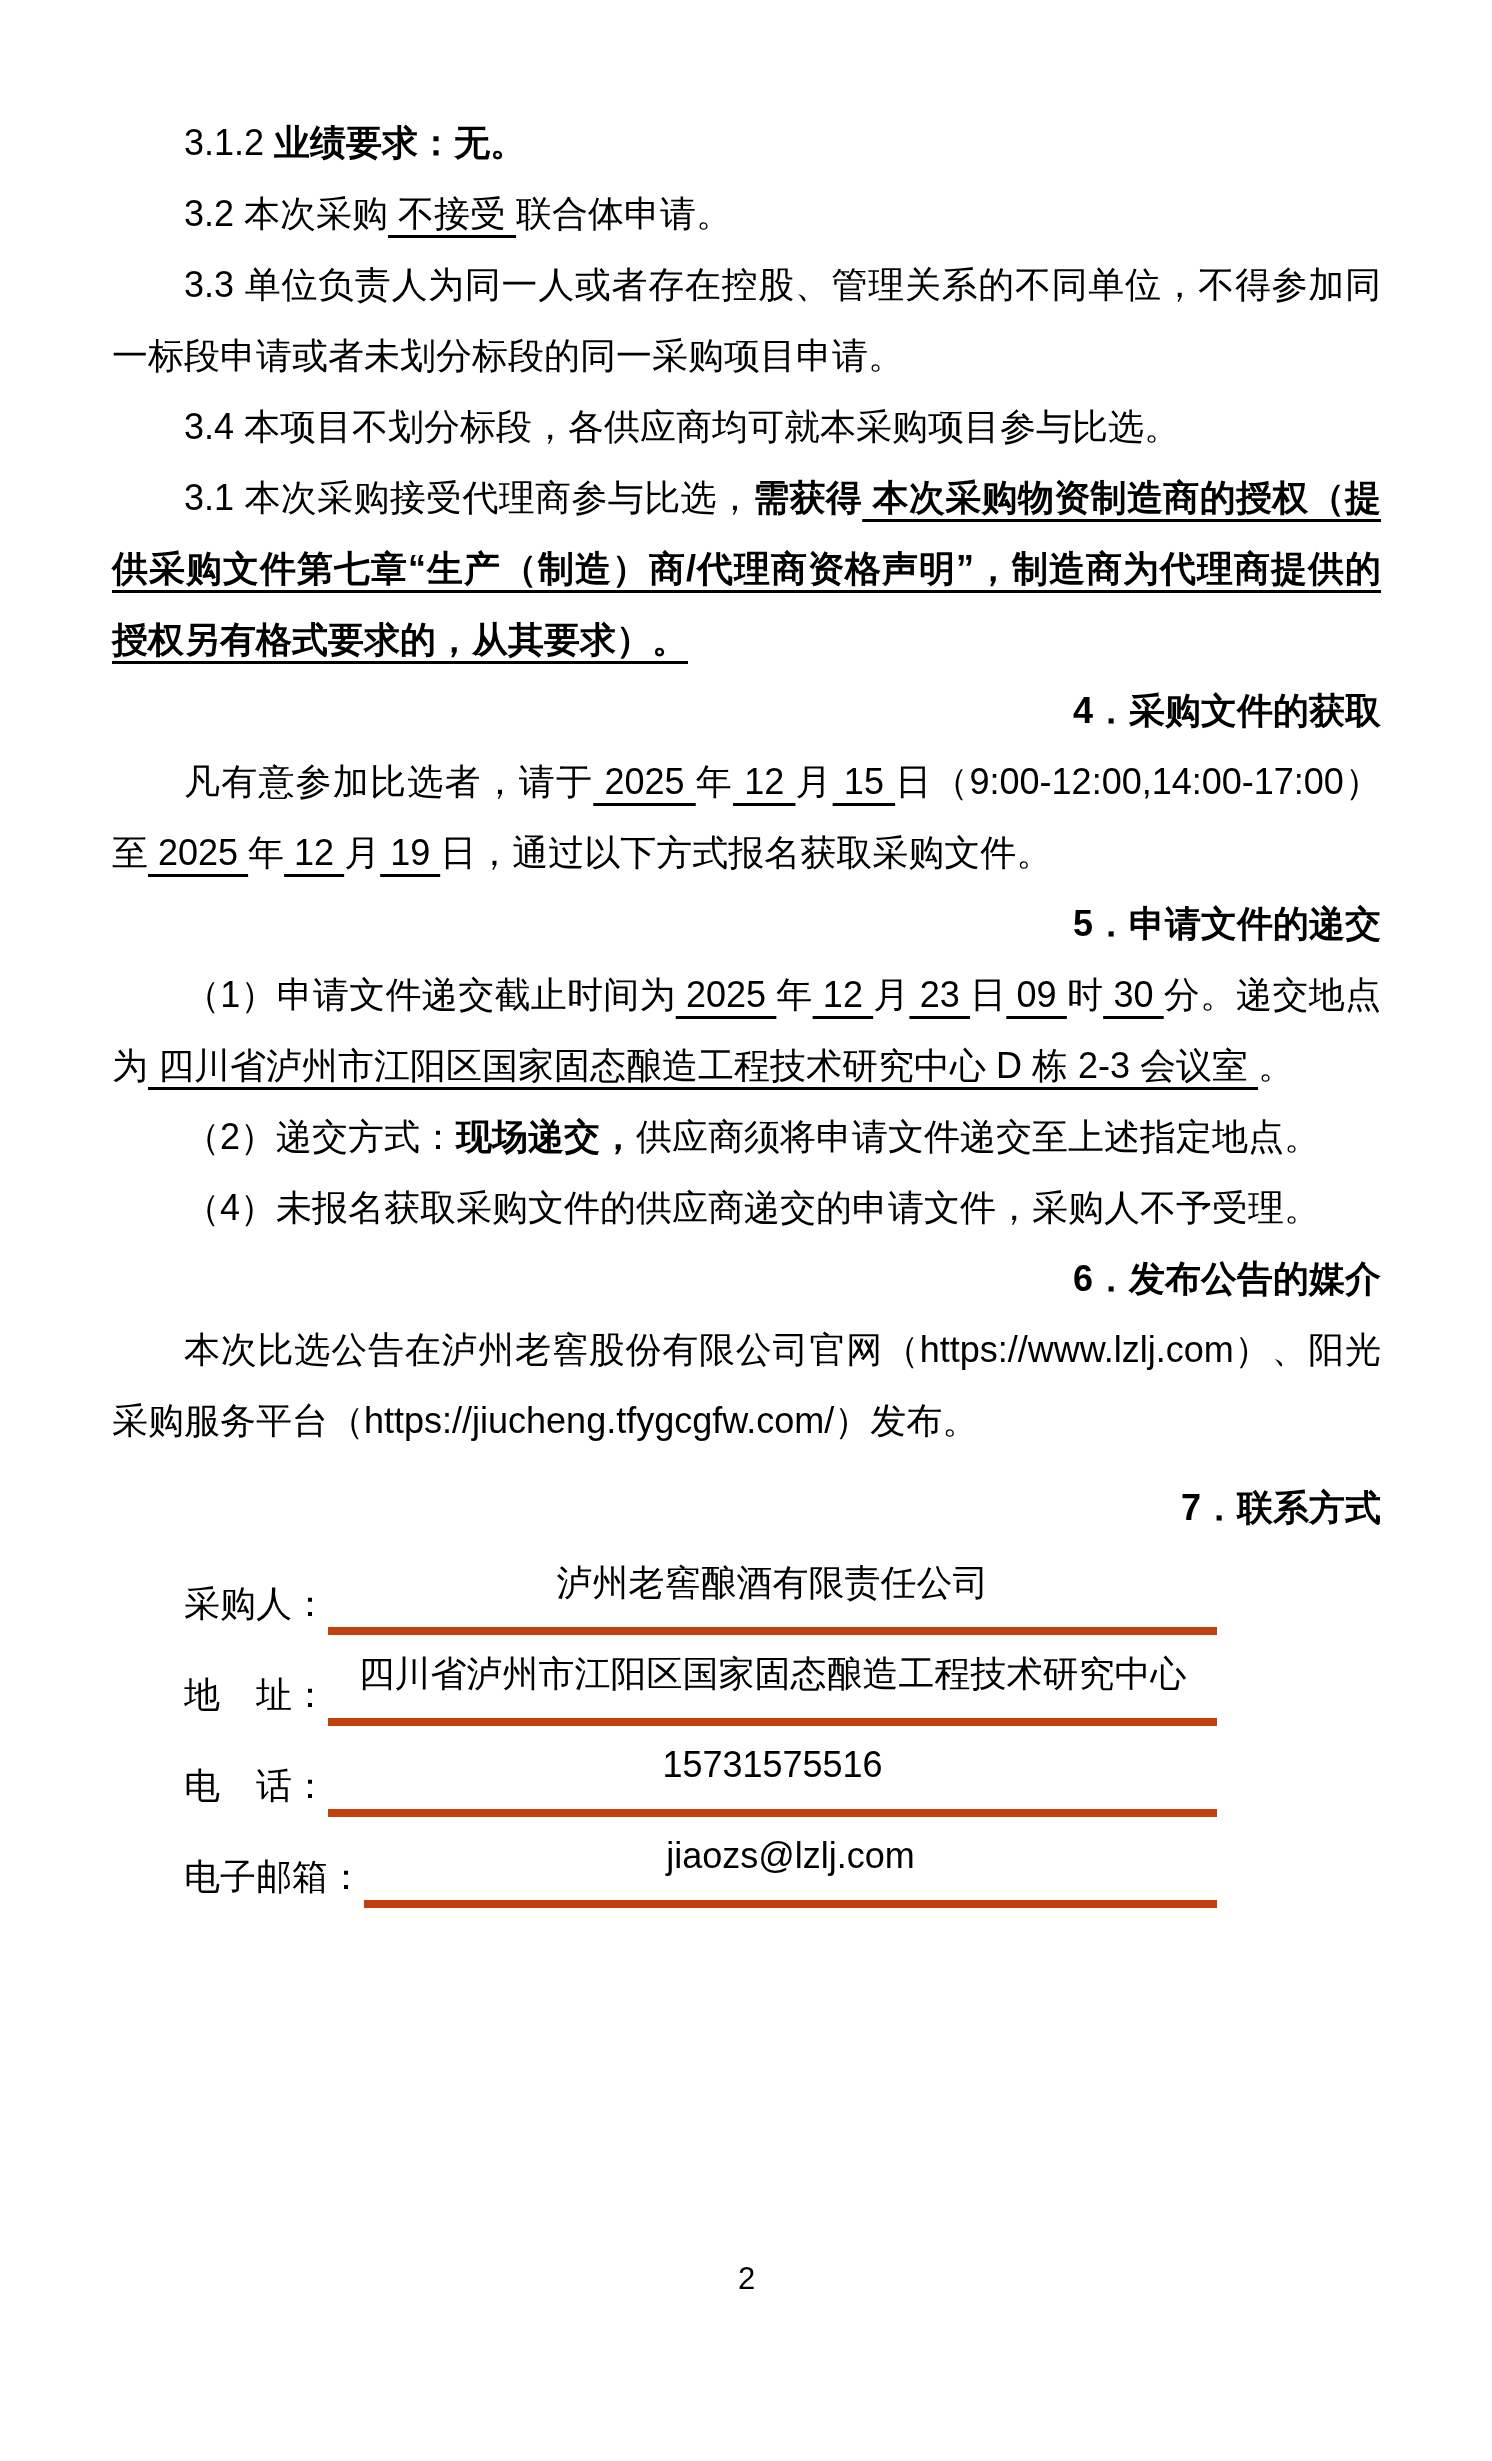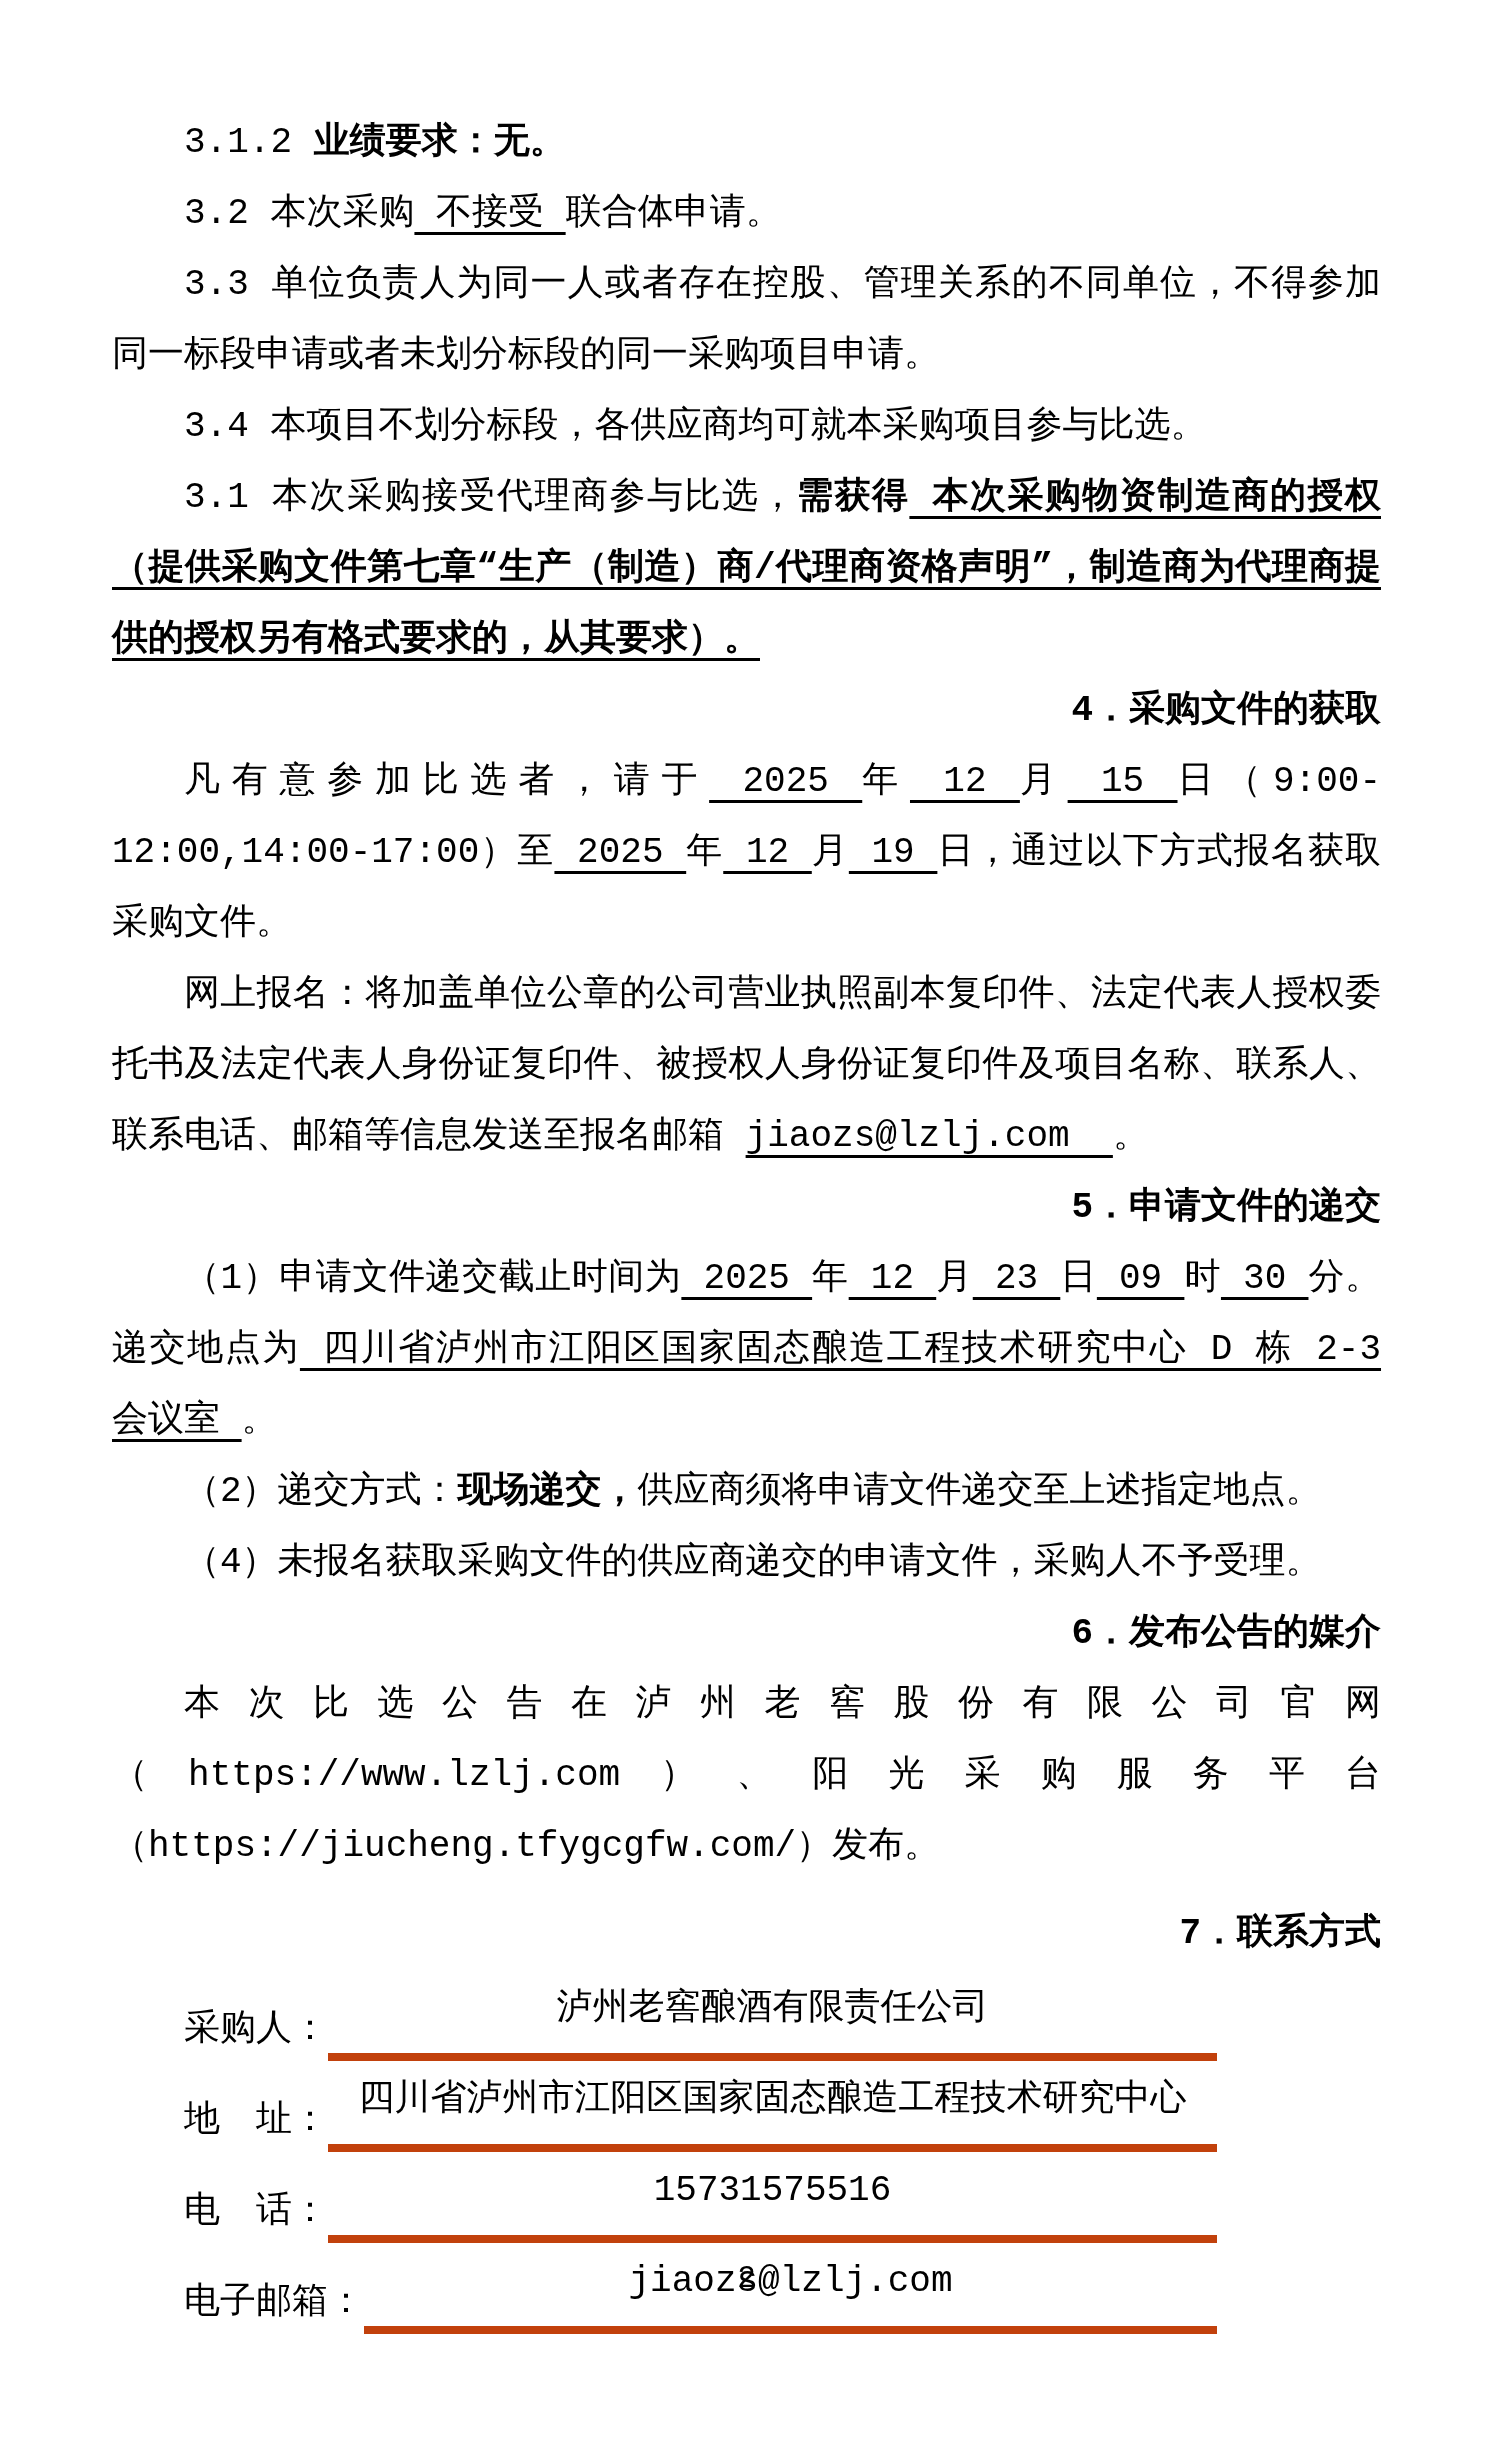--- a/index.html
+++ b/index.html
@@ -7,21 +7,21 @@
     padding: 0;
     background: #ffffff;
   }
   .page {
     position: relative;
     width: 1493px;
     height: 2462px;
     margin: 0 auto;
     background: #ffffff;
     color: #000000;
-    font-family: Liberation Mono, monospace;
+    font-family: Liberation Sans, sans-serif;
     box-sizing: border-box;
     padding: 107px 112px 0 112px;
     overflow: hidden;
   }
   #doc-body p {
     margin: 0;
     font-size: 36px;
     line-height: 71px;
     text-align: justify;
   }
@@ -76,21 +76,20 @@
 
 <div class="page">
   <div id="doc-body">
       <p class="body-para"><span>3.1.2 </span><span class="b">业绩要求：无。</span></p>
       <p class="body-para"><span>3.2 本次采购</span><span class="u">&nbsp;不接受&nbsp;</span><span>联合体申请。</span></p>
       <p class="body-para"><span>3.3 单位负责人为同一人或者存在控股、管理关系的不同单位，不得参加同一标段申请或者未划分标段的同一采购项目申请。</span></p>
       <p class="body-para"><span>3.4 本项目不划分标段，各供应商均可就本采购项目参与比选。</span></p>
       <p class="body-para"><span>3.1 本次采购接受代理商参与比选，</span><span class="b">需获得</span><span class="b u">&nbsp;本次采购物资制造商的授权（提供采购文件第七章“生产（制造）商/代理商资格声明”，制造商为代理商提供的授权另有格式要求的，从其要求）。</span></p>
       <p class="heading"><span>4．采购文件的获取</span></p>
       <p class="body-para"><span>凡有意参加比选者，请于</span><span class="u">&nbsp;2025&nbsp;</span><span>年</span><span class="u">&nbsp;12&nbsp;</span><span>月</span><span class="u">&nbsp;15&nbsp;</span><span>日（9:00-12:00,14:00-17:00）至</span><span class="u">&nbsp;2025&nbsp;</span><span>年</span><span class="u">&nbsp;12&nbsp;</span><span>月</span><span class="u">&nbsp;19&nbsp;</span><span>日，通过以下方式报名获取采购文件。</span></p>
-      <p class="body-para"><span>网上报名：将加盖单位公章的公司营业执照副本复印件、法定代表人授权委托书及法定代表人身份证复印件、被授权人身份证复印件及项目名称、联系人、联系电话、邮箱等信息发送至报名邮箱 </span><span class="u">jiaozs@lzlj.com&nbsp;&nbsp;</span><span>。</span></p>
       <p class="heading"><span>5．申请文件的递交</span></p>
       <p class="body-para"><span>（1）申请文件递交截止时间为</span><span class="u">&nbsp;2025&nbsp;</span><span>年</span><span class="u">&nbsp;12&nbsp;</span><span>月</span><span class="u">&nbsp;23&nbsp;</span><span>日</span><span class="u">&nbsp;09&nbsp;</span><span>时</span><span class="u">&nbsp;30&nbsp;</span><span>分。递交地点为</span><span class="u">&nbsp;四川省泸州市江阳区国家固态酿造工程技术研究中心 D 栋 2-3 会议室&nbsp;</span><span>。</span></p>
       <p class="body-para"><span>（2）递交方式：</span><span class="b">现场递交，</span><span>供应商须将申请文件递交至上述指定地点。</span></p>
       <p class="body-para"><span>（4）未报名获取采购文件的供应商递交的申请文件，采购人不予受理。</span></p>
       <p class="heading"><span>6．发布公告的媒介</span></p>
       <p class="body-para"><span>本次比选公告在泸州老窖股份有限公司官网（https://www.lzlj.com）、阳光采购服务平台（https://jiucheng.tfygcgfw.com/）发布。</span></p>
       <p class="heading spaced"><span>7．联系方式</span></p>
     </div>
   <div id="contact-list">
       <div class="contact-row">

